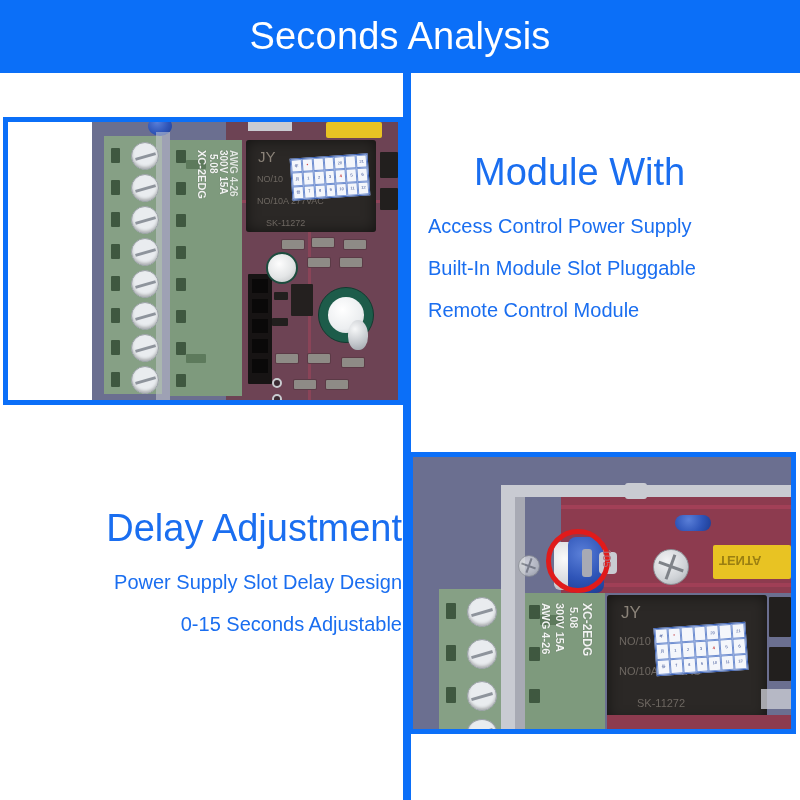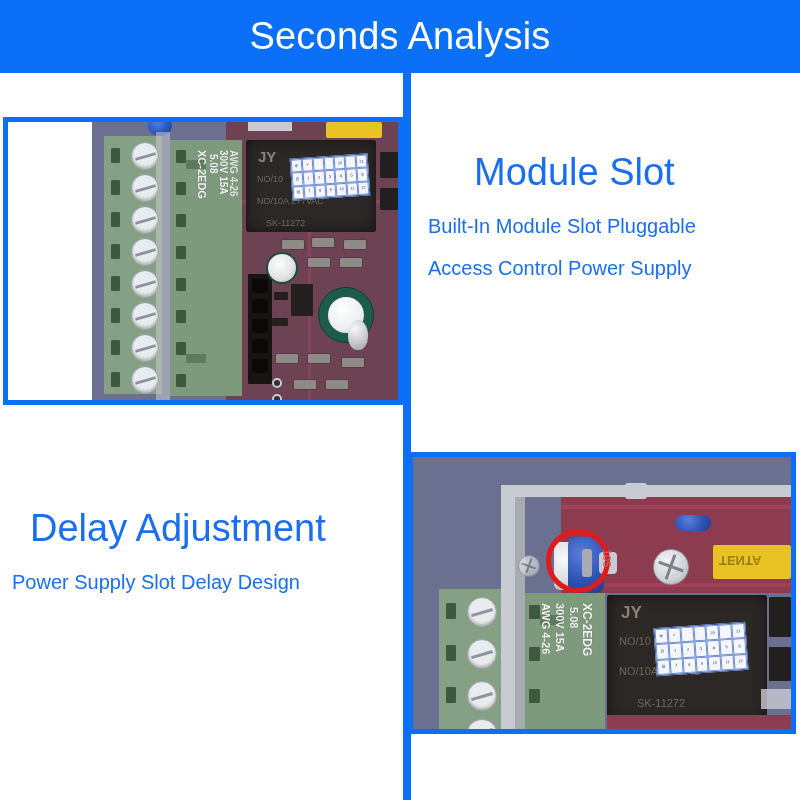--- a/index.html
+++ b/index.html
@@ -75,21 +75,21 @@
     position:absolute; background:#2b2826;
     border-radius:3px;
     box-shadow:inset 0 0 14px rgba(0,0,0,.55);
   }
   .relay-txt {
     position:absolute; color:#6d6761;
     font-family:"Liberation Sans", sans-serif;
     white-space:nowrap;
   }
   .relay-logo {
-    position:absolute; color:#8a8278; font-weight:700;
+    position:absolute; color:#8a8278; font-weight:400;
     white-space:nowrap;
     text-align:center;
   }
   .date-sticker {
     position:absolute;
     background:#f4f6fb;
     border:1px solid #3a5fb0;
     display:grid;
     overflow:hidden;
   }
@@ -195,21 +195,21 @@
     color:#1a6ef0;
     font-size:20px;
     font-weight:400;
     line-height:1;
     white-space:nowrap;
   }
   #module-text { left:428px; top:152px; width:360px; }
   #module-text .tb-heading { margin-left:46px; margin-bottom:22px; }
   #module-text .tb-line { margin-bottom:22px; }
 
-  #delay-text { left:12px; top:508px; width:390px; }
+  #delay-text { left:12px; top:508px; width:390px;text-align:right; }
   #delay-text .tb-heading { margin-left:18px; margin-bottom:22px; }
   #delay-text .tb-line { margin-bottom:22px; }
 </style>
 </head>
 <body>
 
 <div class="header">
   <div class="header-title">Seconds Analysis</div>
 </div>
 
@@ -328,28 +328,30 @@
     <div class="smd" style="left:318px;top:258px;width:22px;height:9px;"></div>
     <div class="smd-dark" style="left:264px;top:196px;width:16px;height:8px;"></div>
     <div class="smd-dark" style="left:266px;top:170px;width:14px;height:8px;"></div>
 
     <div class="pcb-hole" style="left:264px;top:256px;width:10px;height:10px;"></div>
     <div class="pcb-hole" style="left:264px;top:272px;width:10px;height:10px;"></div>
   </div>
 </div>
 
 <div class="textblock" id="module-text">
-  <div class="tb-heading">Module Slot</div>
+  <div class="tb-heading">Module With</div>
+  <div class="tb-line">Access Control Power Supply</div>
   <div class="tb-line">Built-In Module Slot Pluggable</div>
-  <div class="tb-line">Access Control Power Supply</div>
+  <div class="tb-line">Remote Control Module</div>
 </div>
 
 <div class="textblock" id="delay-text">
   <div class="tb-heading">Delay Adjustment</div>
   <div class="tb-line">Power Supply Slot Delay Design</div>
+  <div class="tb-line">0-15 Seconds Adjustable</div>
 </div>
 
 <div class="frame frame-br">
   <div class="photo">
 
     <div class="bg-case" style="left:0;top:0;width:378px;height:272px;"></div>
 
     <div class="metal" style="left:88px;top:28px;width:290px;height:12px;"></div>
     <div class="metal" style="left:88px;top:28px;width:14px;height:244px;"></div>
     <div class="metal-d" style="left:102px;top:40px;width:10px;height:232px;"></div>

